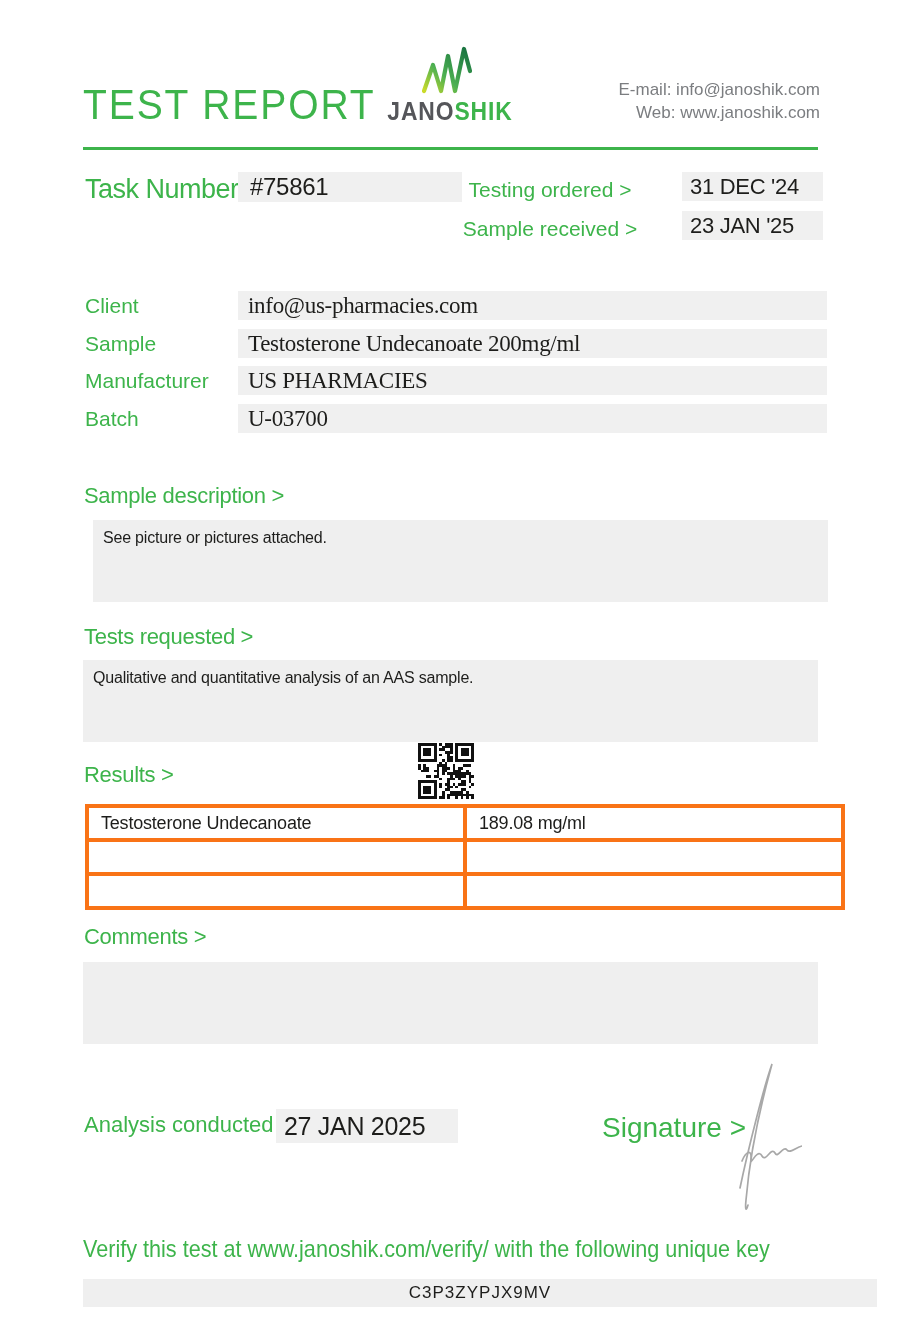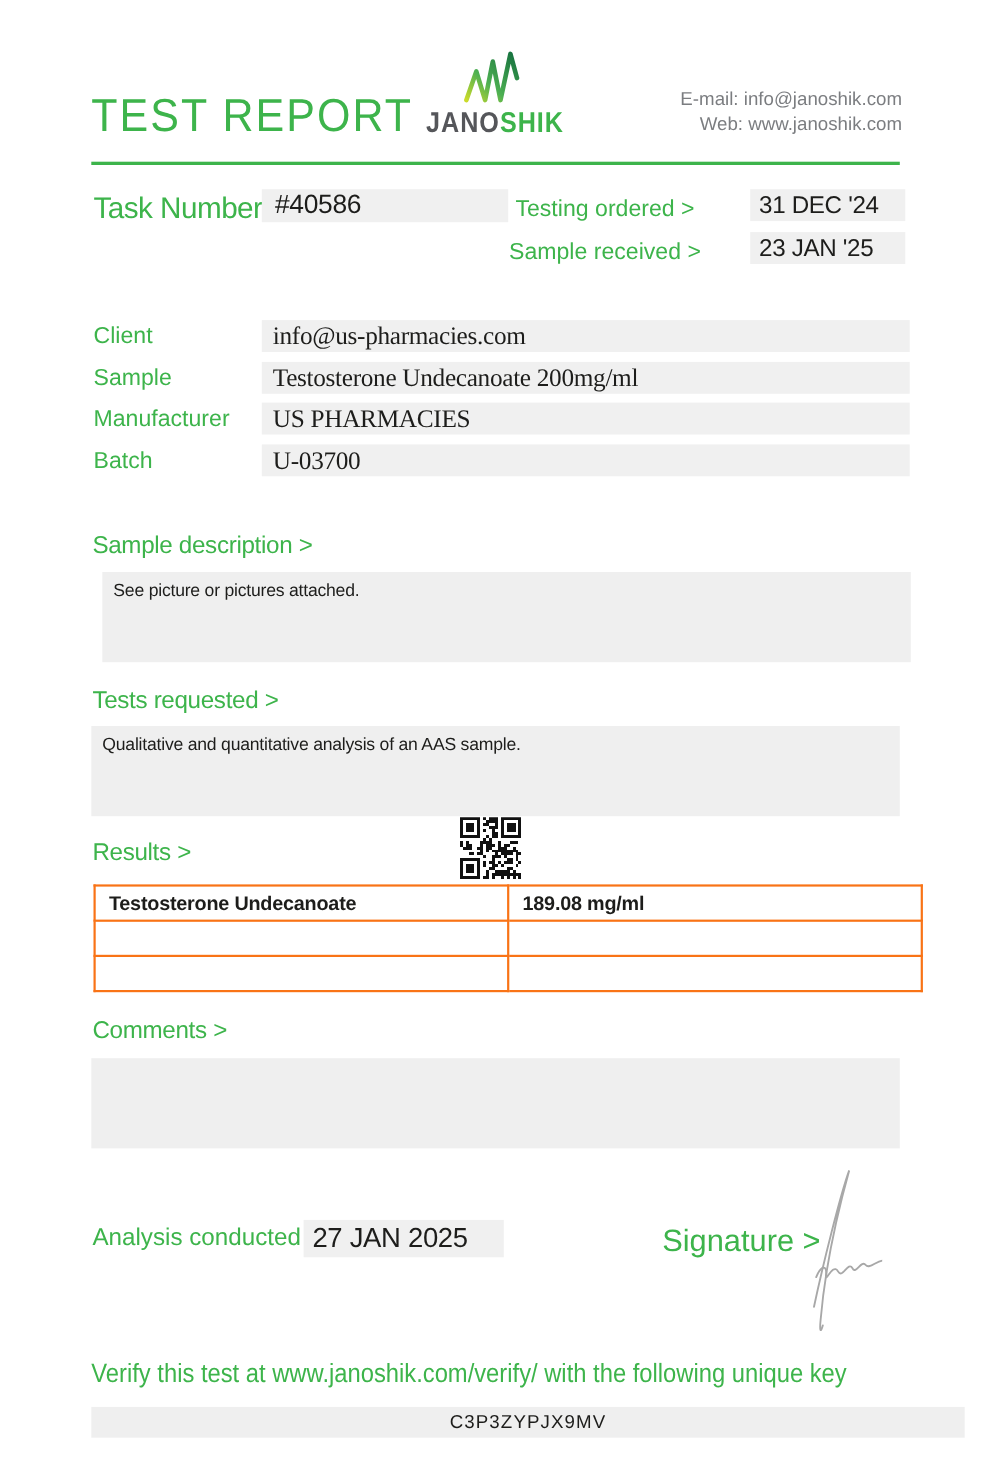--- a/index.html
+++ b/index.html
@@ -44,22 +44,22 @@
 
   
   .sec-label{left:84px;font-size:22px;line-height:1;letter-spacing:-0.3px;white-space:nowrap;}
   .gbox{left:83px;width:735px;background:#efefef;font-size:16px;color:#1d1d1b;
         padding:9px 0 0 10px;box-sizing:border-box;letter-spacing:-0.2px;}
 
   
   .qr{left:418px;top:743px;width:56px;height:56px;}
   .rtable{left:85px;top:804px;border-collapse:collapse;}
   .rtable td{
-    border:2px solid #f97316;width:362px;height:30px;font-size:18px;
-    padding:0 0 0 12px;letter-spacing:-0.2px;vertical-align:middle;font-weight:bold;
+    border:4px solid #f97316;width:362px;height:30px;font-size:18px;
+    padding:0 0 0 12px;letter-spacing:-0.2px;vertical-align:middle;
   }
 
   
   .an-label{left:84px;top:1114px;font-size:22px;line-height:1;white-space:nowrap;}
   .an-box{left:276px;top:1109px;width:174px;height:34px;font-size:25px;padding-left:8px;letter-spacing:-0.3px;}
   .sig-label{left:602px;top:1114px;font-size:28px;line-height:1;white-space:nowrap;}
   .sig-svg{left:710px;top:1058px;width:92px;height:162px;}
 
   
   .verify{
@@ -93,21 +93,21 @@
 
   <div class="abs contact">
     <div>E-mail: info@janoshik.com</div>
     <div>Web: www.janoshik.com</div>
   </div>
 
   <div class="abs rule"></div>
 
   <div class="abs task-label green">Task Number</div>
   <div class="abs vbox task-box">
-    <span>#40586</span>
+    <span>#75861</span>
   </div>
 
   <div class="abs date-label green dl1">Testing ordered  &gt;</div>
   <div class="abs vbox date-box db1">
     <span>31 DEC '24</span>
   </div>
 
   <div class="abs date-label green dl2">Sample received &gt;</div>
   <div class="abs vbox date-box db2">
     <span>23 JAN '25</span>

